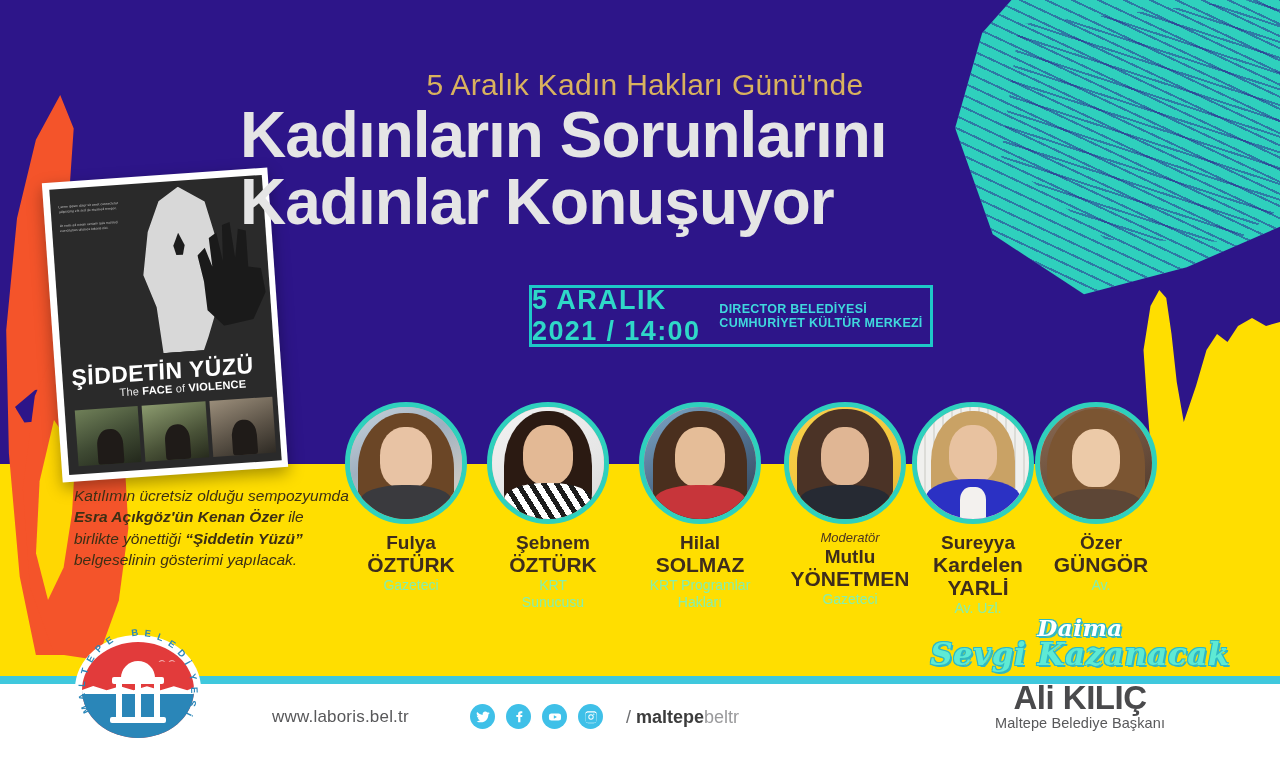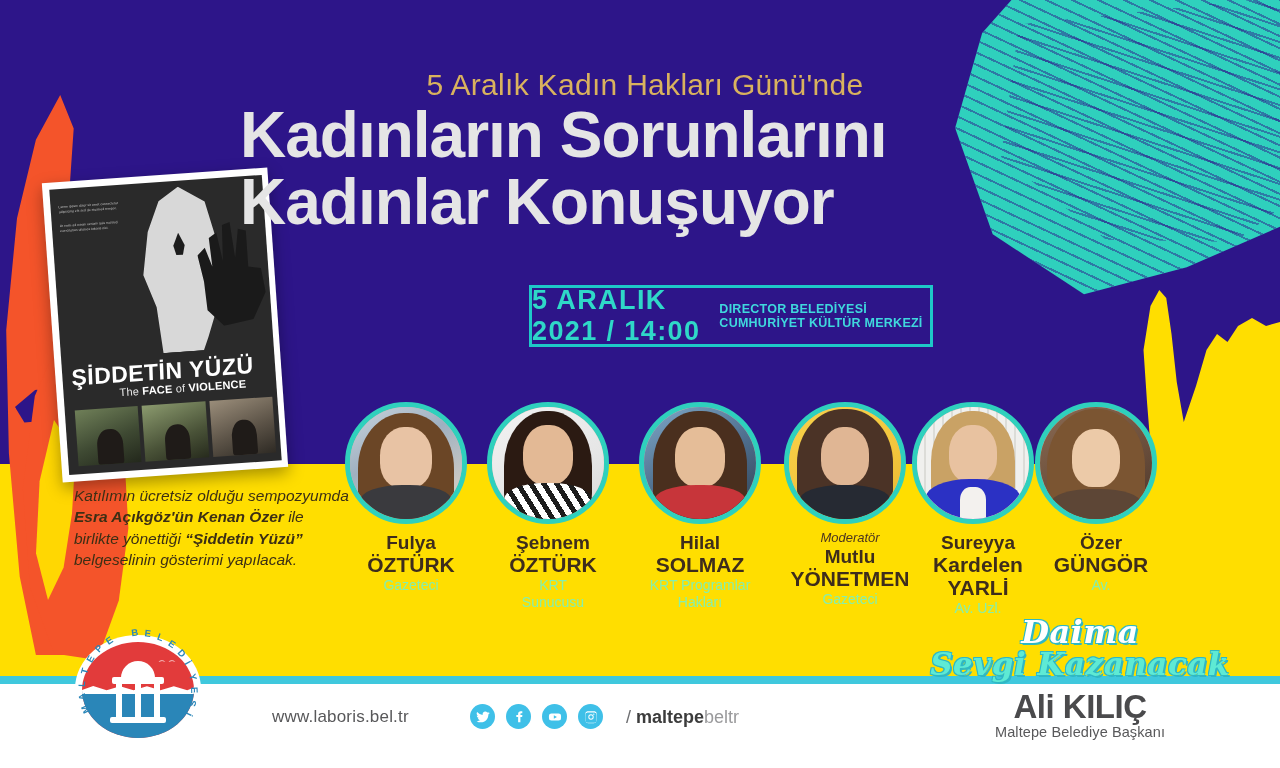--- a/index.html
+++ b/index.html
@@ -276,21 +276,21 @@
     font-family:"Liberation Sans", sans-serif;
   }
   .handle b { color:#3c3c3c; font-weight:bold; }
   .handle .slash { color:#6d6e71; }
   .handle .light { color:#9a9a9c; }
 
   
   .sig { position:absolute; left:930px; top:616px; width:300px; text-align:center; }
   .sig .script1 {
     font-family:"DejaVu Serif", serif; font-style:italic; font-weight:bold;
-    font-size:32px; color:#ffffff; letter-spacing:.5px;
+    font-size:23px; color:#ffffff; letter-spacing:.5px;
     text-shadow: 2px 2px 0 #2fb8c4, -1px -1px 0 #2fb8c4, 1px -1px 0 #2fb8c4, -1px 1px 0 #2fb8c4;
     line-height:1.05;
   }
   .sig .script2 {
     font-family:"DejaVu Serif", serif; font-style:italic; font-weight:bold;
     font-size:31px; color:#5eead4; letter-spacing:.5px;
     text-shadow: 2px 2px 0 #2fb8c4, -1px -1px 0 #2fb8c4, 1px -1px 0 #2fb8c4, -1px 1px 0 #2fb8c4;
     line-height:1.05; margin-top:-2px;
   }
   .sig .name {

